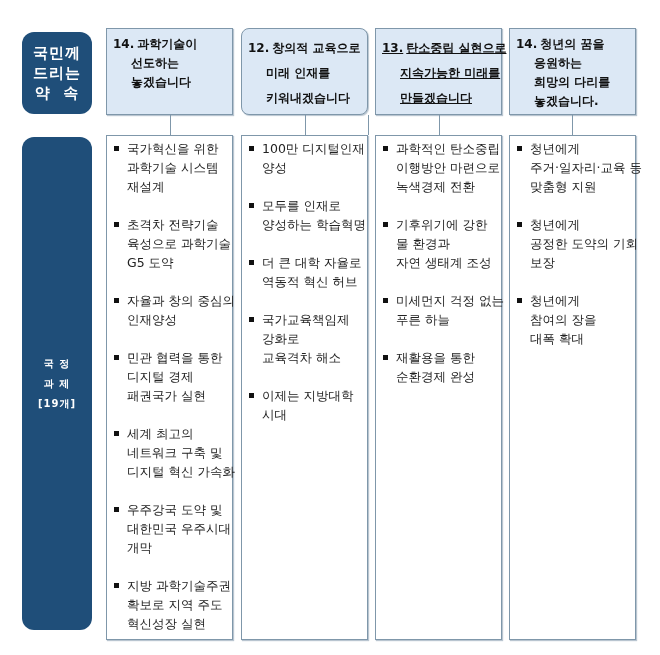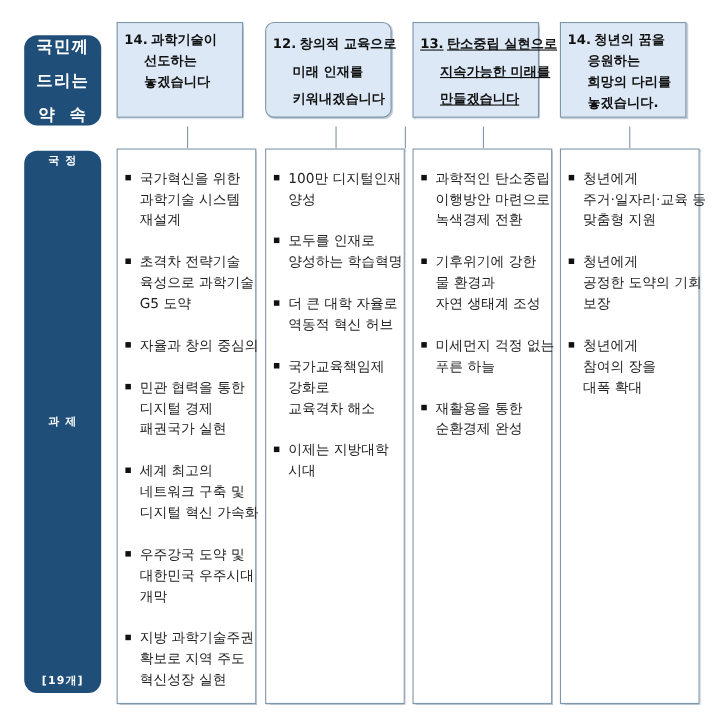--- a/index.html
+++ b/index.html
@@ -1,33 +1,33 @@
 <!DOCTYPE html>
 <html><head>
   <meta charset="utf-8">
   <style>
     html, body { margin: 0; padding: 0; background: #ffffff; }
     body { width: 660px; height: 655px; position: relative; overflow: hidden;
       font-family: "DejaVu Sans", "Liberation Sans", sans-serif; color: #222; }
     .badge { position: absolute; left: 22px; width: 70px; background: #1f4e79;
       border-radius: 12px; color: #ffffff; font-weight: bold; display: flex;
-      flex-direction: column; align-items: center; justify-content: space-between; }
+      flex-direction: column; align-items: center; justify-content: center; }
     .badge-top { top: 32px; height: 82px; font-size: 15px; line-height: 20px; }
     .badge-bottom { top: 137px; height: 493px; font-size: 10px; line-height: 20px; }
     .badge .line { display: block; text-align: center; white-space: pre; letter-spacing: 1px; }
-    .header { position: absolute; top: 20px; height: 87px; width: 115px; box-sizing: border-box;
+    .header { position: absolute; top: 28px; height: 87px; width: 127px; box-sizing: border-box;
       background: #dce8f5; border: 1px solid #7f97aa; box-shadow: 1px 1px 1px #b9c5d0;
       padding: 6px 6px; font-size: 12px; font-weight: bold; line-height: 19px; color: #111; }
     .header .hl { display: block; white-space: nowrap; }
     .header .hl.indent { padding-left: 18px; }
     .header .num { margin-right: 3px; }
     .body-box { position: absolute; top: 135px; height: 505px; width: 127px; box-sizing: border-box;
       background: #ffffff; border: 1px solid #7f97aa; box-shadow: 1px 1px 1px #b9c5d0;
       padding: 3px 4px 0 6px; font-size: 12.5px; line-height: 19px; color: #222; }
-    .item { display: flex; margin-bottom: 19px; margin-top: 13px; }
+    .item { display: flex; margin-bottom: 19px; }
     .bullet { width: 14px; flex: 0 0 14px; position: relative; }
     .bullet::before { content: ""; position: absolute; left: 1px; top: 7px; width: 5px; height: 5px; background: #111; }
     .item-lines { flex: 1; }
     .item-lines span { display: block; white-space: nowrap; }
     .connector { position: absolute; width: 1px; background: #7f97aa; }
     .col1 { left: 106px; } .col2 { left: 241px; } .col3 { left: 375px; } .col4 { left: 509px; }
   </style>
 </head>
 <body>
 
@@ -62,20 +62,21 @@
       <div class="item-lines">
         <span>초격차 전략기술</span>
         <span>육성으로 과학기술</span>
         <span>G5 도약</span>
       </div>
     </div>
   <div class="item">
       <span class="bullet"></span>
       <div class="item-lines">
         <span>자율과 창의 중심의</span>
+        <span>인재양성</span>
       </div>
     </div>
   <div class="item">
       <span class="bullet"></span>
       <div class="item-lines">
         <span>민관 협력을 통한</span>
         <span>디지털 경제</span>
         <span>패권국가 실현</span>
       </div>
     </div>

